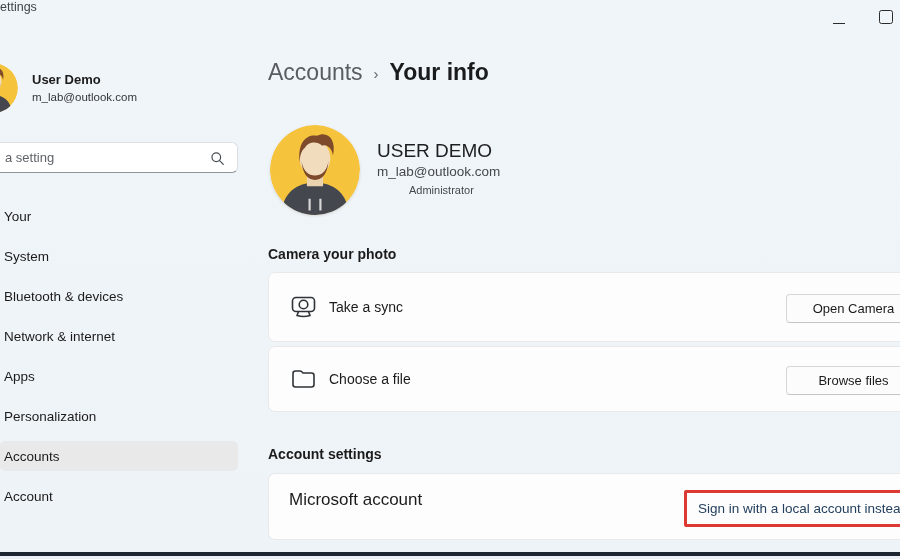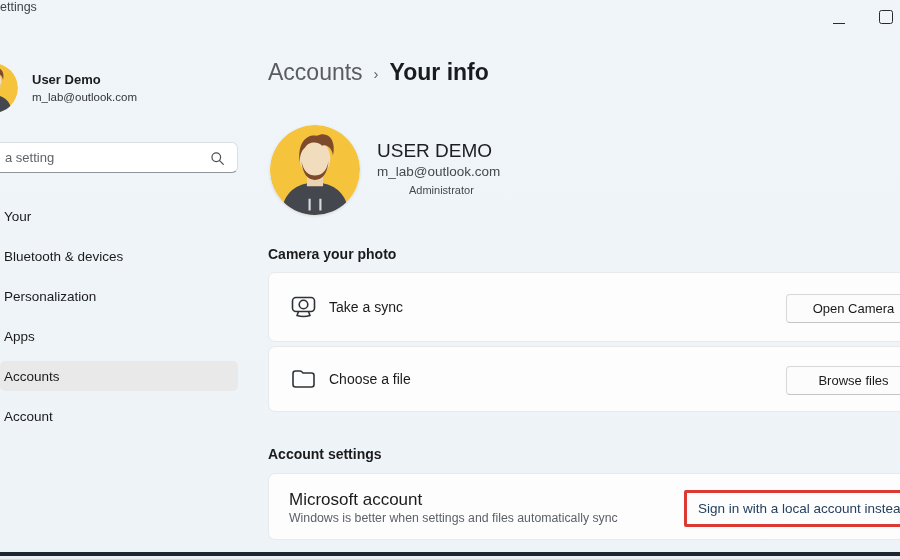--- a/index.html
+++ b/index.html
@@ -92,27 +92,33 @@
       <circle cx="6.7" cy="6.7" r="4.6" fill="none" stroke="#4a4e52" stroke-width="1.3"></circle>
       <line x1="10.2" y1="10.2" x2="14.2" y2="14.2" stroke="#4a4e52" stroke-width="1.3" stroke-linecap="round"></line>
     </svg>
   </div>
 
   <div class="nav">
     <div class="nav-item">
         <span>Your</span>
       </div>
     <div class="nav-item">
+        <span>System</span>
+      </div>
+    <div class="nav-item">
         <span>Bluetooth &amp; devices</span>
       </div>
     <div class="nav-item">
-        <span>Personalization</span>
+        <span>Network &amp; internet</span>
       </div>
     <div class="nav-item">
         <span>Apps</span>
+      </div>
+    <div class="nav-item">
+        <span>Personalization</span>
       </div>
     <div class="nav-item selected">
         <span>Accounts</span>
       </div>
     <div class="nav-item">
         <span>Account</span>
       </div>
   </div>
 
   <div class="breadcrumb">
@@ -154,21 +160,20 @@
       <path d="M3,7.5 Q3,5 5.5,5 L10,5 Q11,5 11.8,5.8 L13,7 L21.5,7 Q24,7 24,9.5 L24,18.5 Q24,21 21.5,21 L5.5,21 Q3,21 3,18.5 Z" fill="none" stroke="#2f3337" stroke-width="1.6" stroke-linejoin="round"></path>
     </svg>
     <div class="row-label">Choose a file</div>
     <button class="btn" style="top:19px;">Browse files</button>
   </div>
 
   <div class="sec-title" style="top:446px;">Account settings</div>
 
   <div class="card" style="top:473px; height:67px;">
     <div class="ms-title">Microsoft account</div>
-    <div class="ms-desc">Windows is better when settings and files automatically sync</div>
     <div class="annotation">
       <span class="link-text">Sign in with a local account instead</span>
     </div>
   </div>
 
   <div class="bottom-bar"></div>
   <div class="bottom-sliver"></div>
 
 </div>
 

